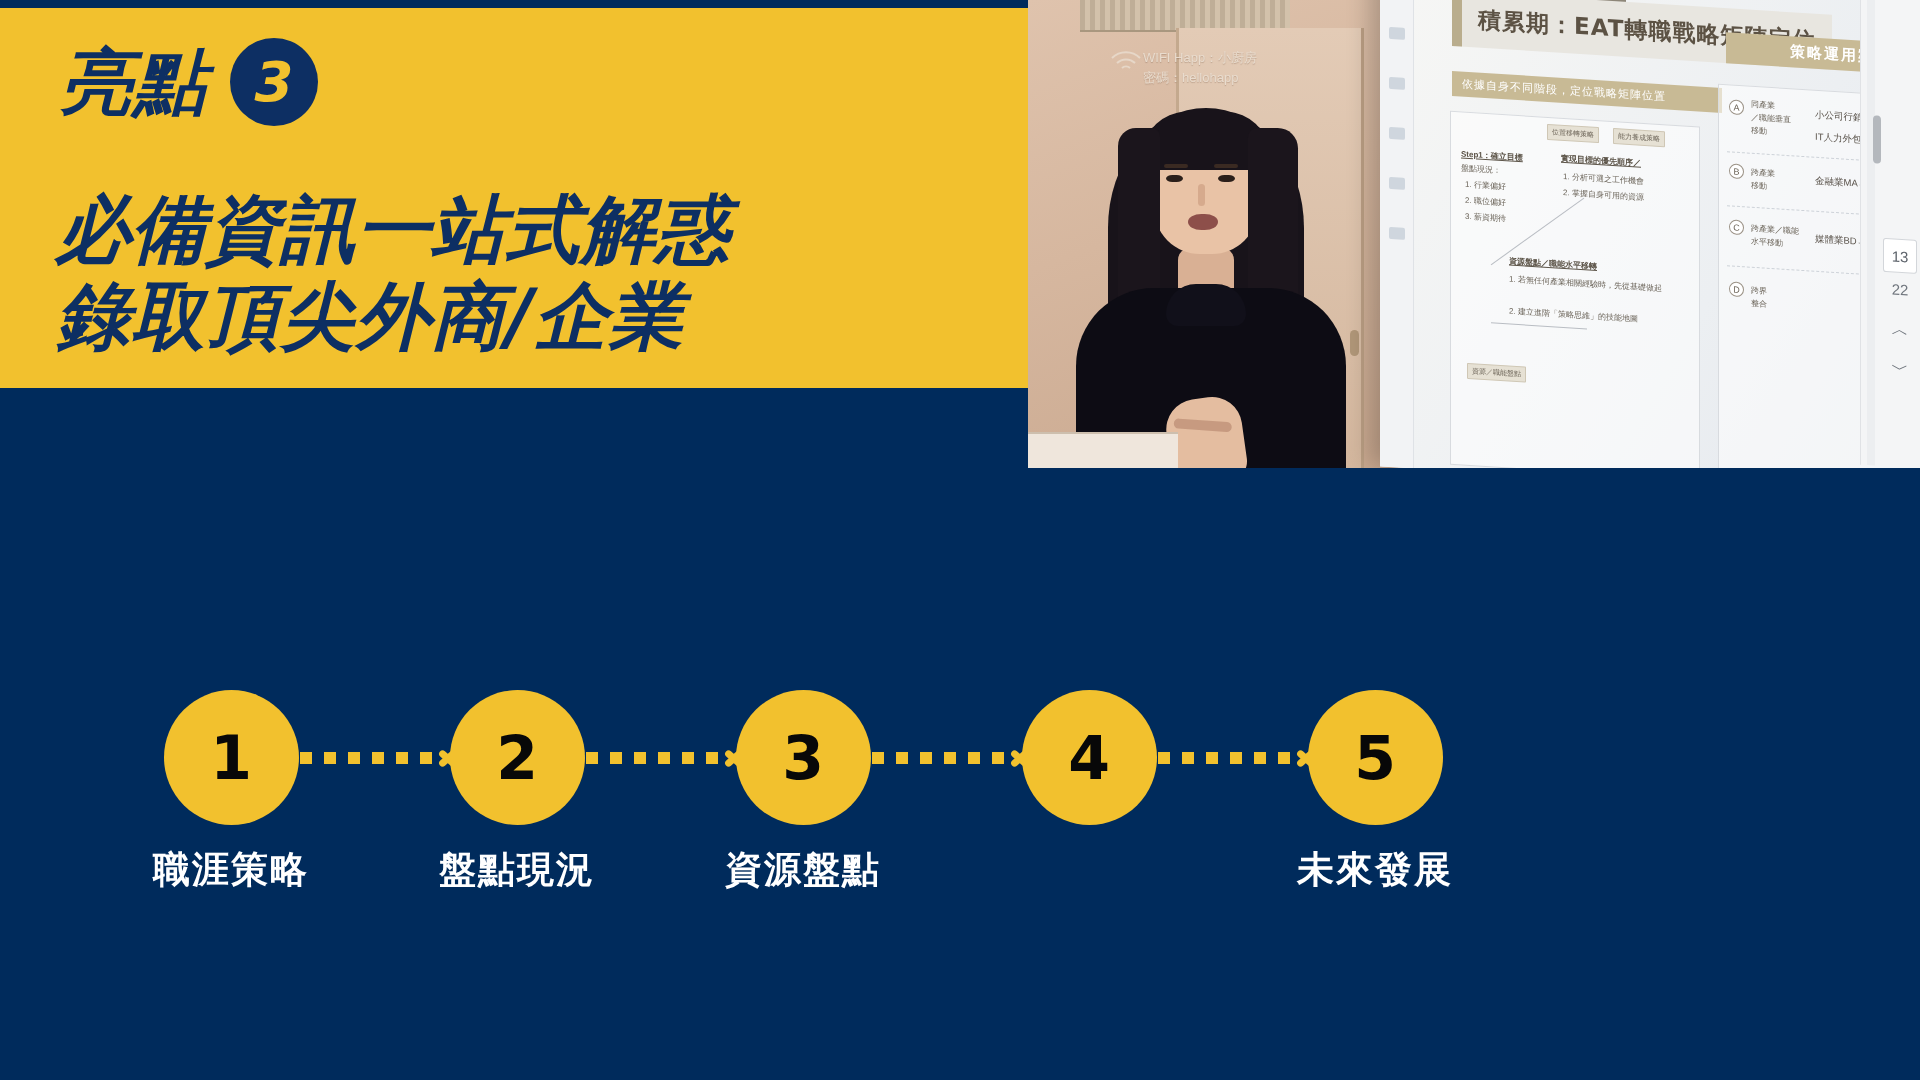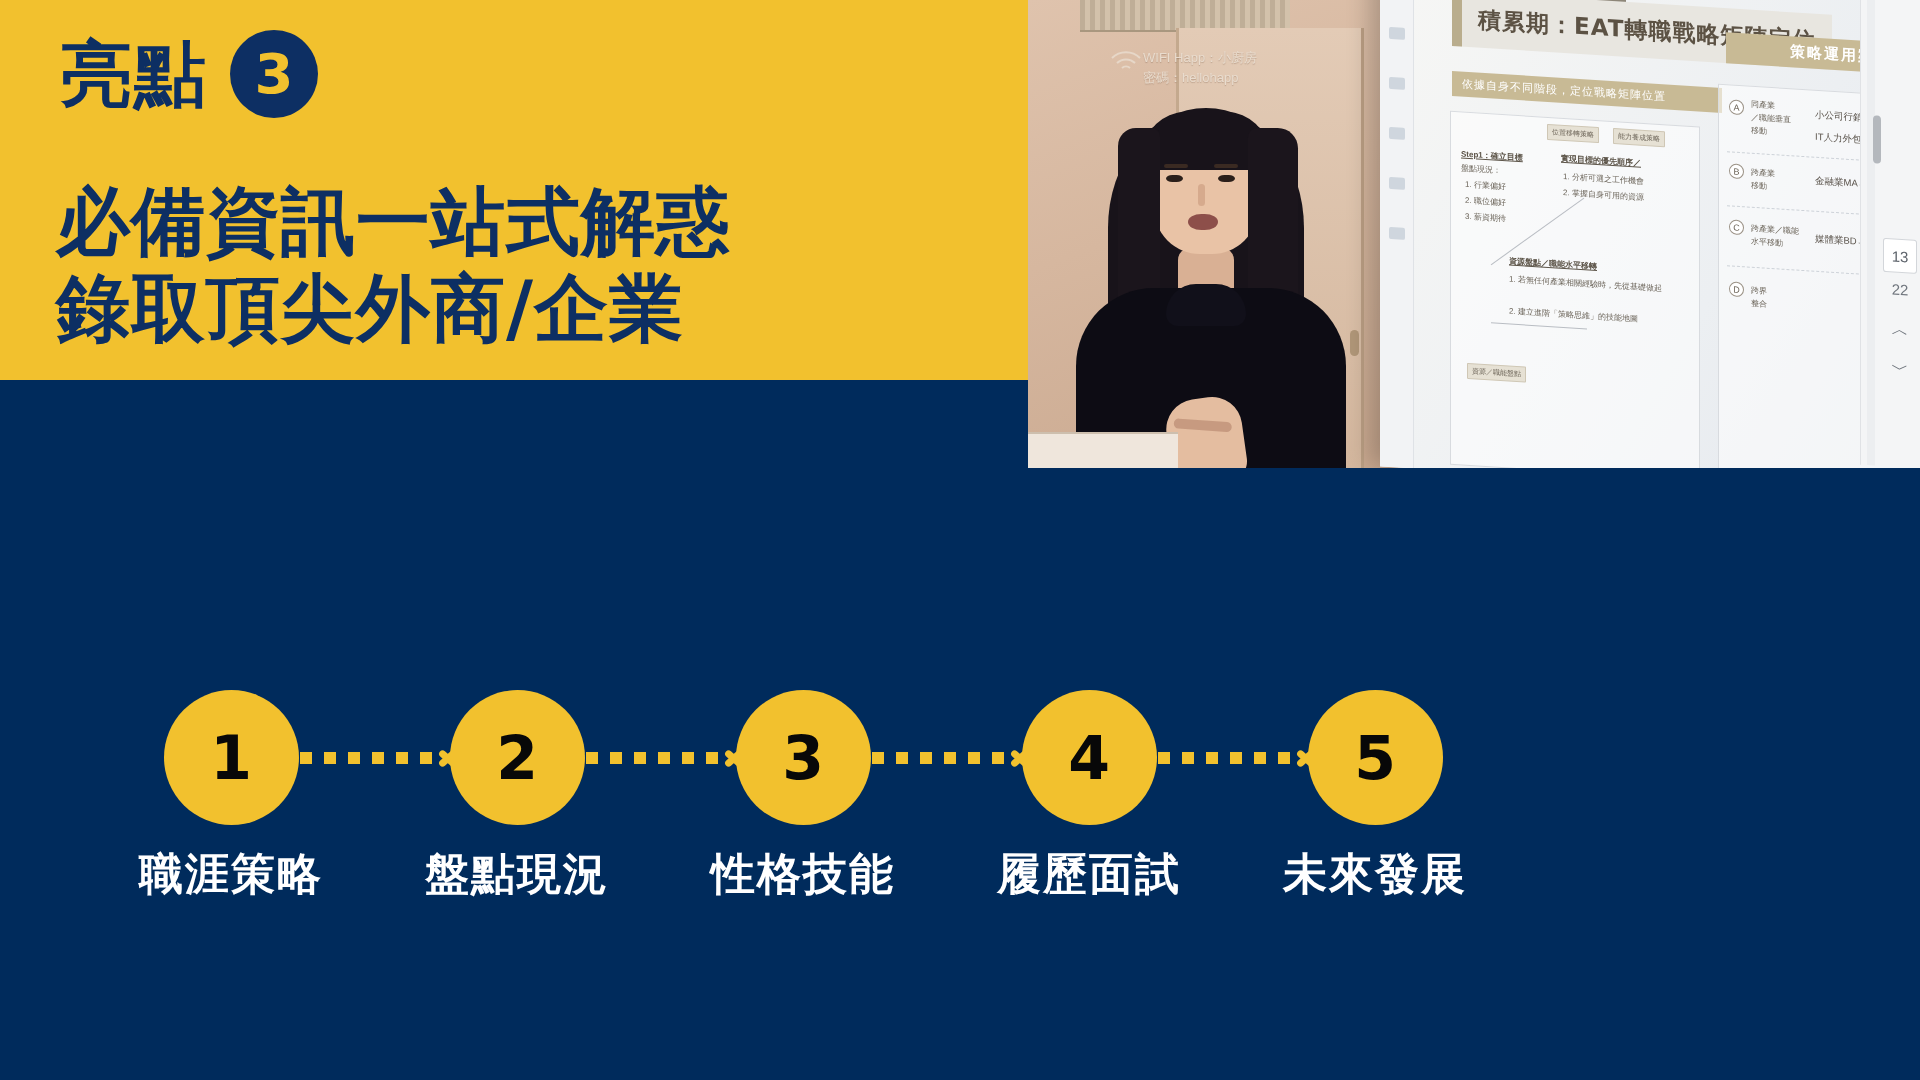--- a/index.html
+++ b/index.html
@@ -19,24 +19,25 @@
 
   
   .top-band {
     position:absolute; left:0; top:0;
     width:1920px; height:468px;
     overflow:hidden;
   }
 
   
   .headline-panel {
-    position:absolute; left:0; top:0;
+    position:absolute; left:0; top:8px;
     width:1028px; height:380px;
     background:#f2c12e;
     z-index:4;
+    font-style:italic;
   }
   .eyebrow-row {
     position:absolute; left:60px; top:30px;
     display:flex; align-items:center; gap:22px;
   }
   .eyebrow-text {
     font-size:72px; font-weight:bold; color:#0d2f63;
     letter-spacing:2px; line-height:1;
     font-family:"DejaVu Sans","Liberation Sans",sans-serif;
   }
@@ -269,21 +270,21 @@
   }
   .step-circle {
     width:135px; height:135px; border-radius:50%;
     background:#f2c12e; margin:0 auto;
     display:flex; align-items:center; justify-content:center;
     color:#080808; font-size:60px; font-weight:bold; line-height:1;
     font-family:"DejaVu Sans","Liberation Sans",sans-serif;
   }
   .step-label {
     margin-top:20px; color:#ffffff;
-    font-size:44px; font-weight:bold; letter-spacing:2px;
+    font-size:37px; font-weight:bold; letter-spacing:2px;
     white-space:nowrap;
     font-family:"DejaVu Sans","Liberation Sans",sans-serif;
   }
   .connector {
     position:absolute; top:58px; height:20px;
     display:flex; align-items:center;
   }
   .connector .dots {
     flex:1; height:12px;
     background-image:linear-gradient(90deg,#f2c12e 0 12px, transparent 12px 24px);
@@ -471,26 +472,25 @@
         <div class="step-label">職涯策略</div>
       </div>
 
       <div class="step" style="left:407px;">
         <div class="step-circle">2</div>
         <div class="step-label">盤點現況</div>
       </div>
 
       <div class="step" style="left:693px;">
         <div class="step-circle">3</div>
-        <div class="step-label">性格技能</div>
+        <div class="step-label">資源盤點</div>
       </div>
 
       <div class="step" style="left:979px;">
         <div class="step-circle">4</div>
-        <div class="step-label">履歷面試</div>
       </div>
 
       <div class="step" style="left:1265px;">
         <div class="step-circle">5</div>
         <div class="step-label">未來發展</div>
       </div>
 
     </div>
   </div>
 

